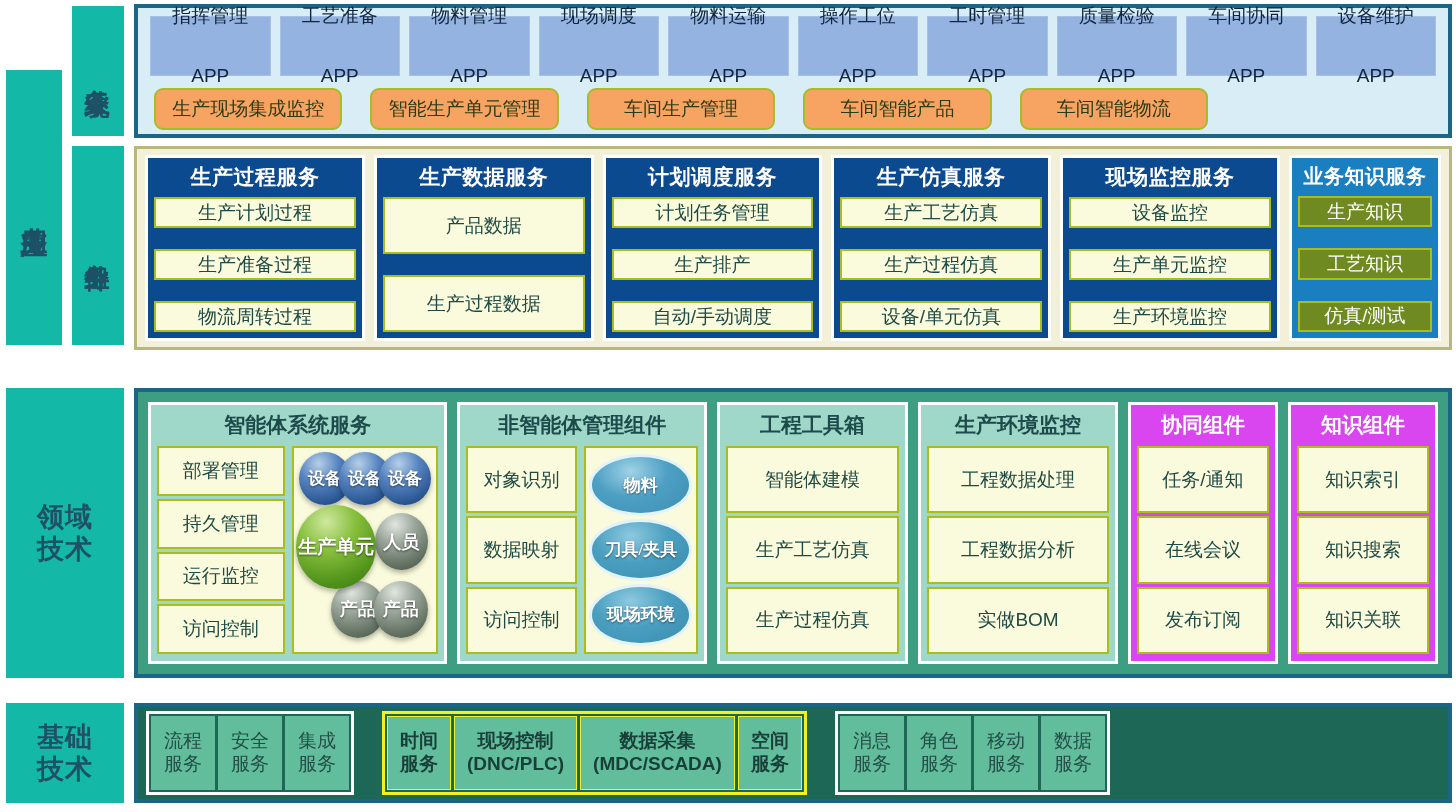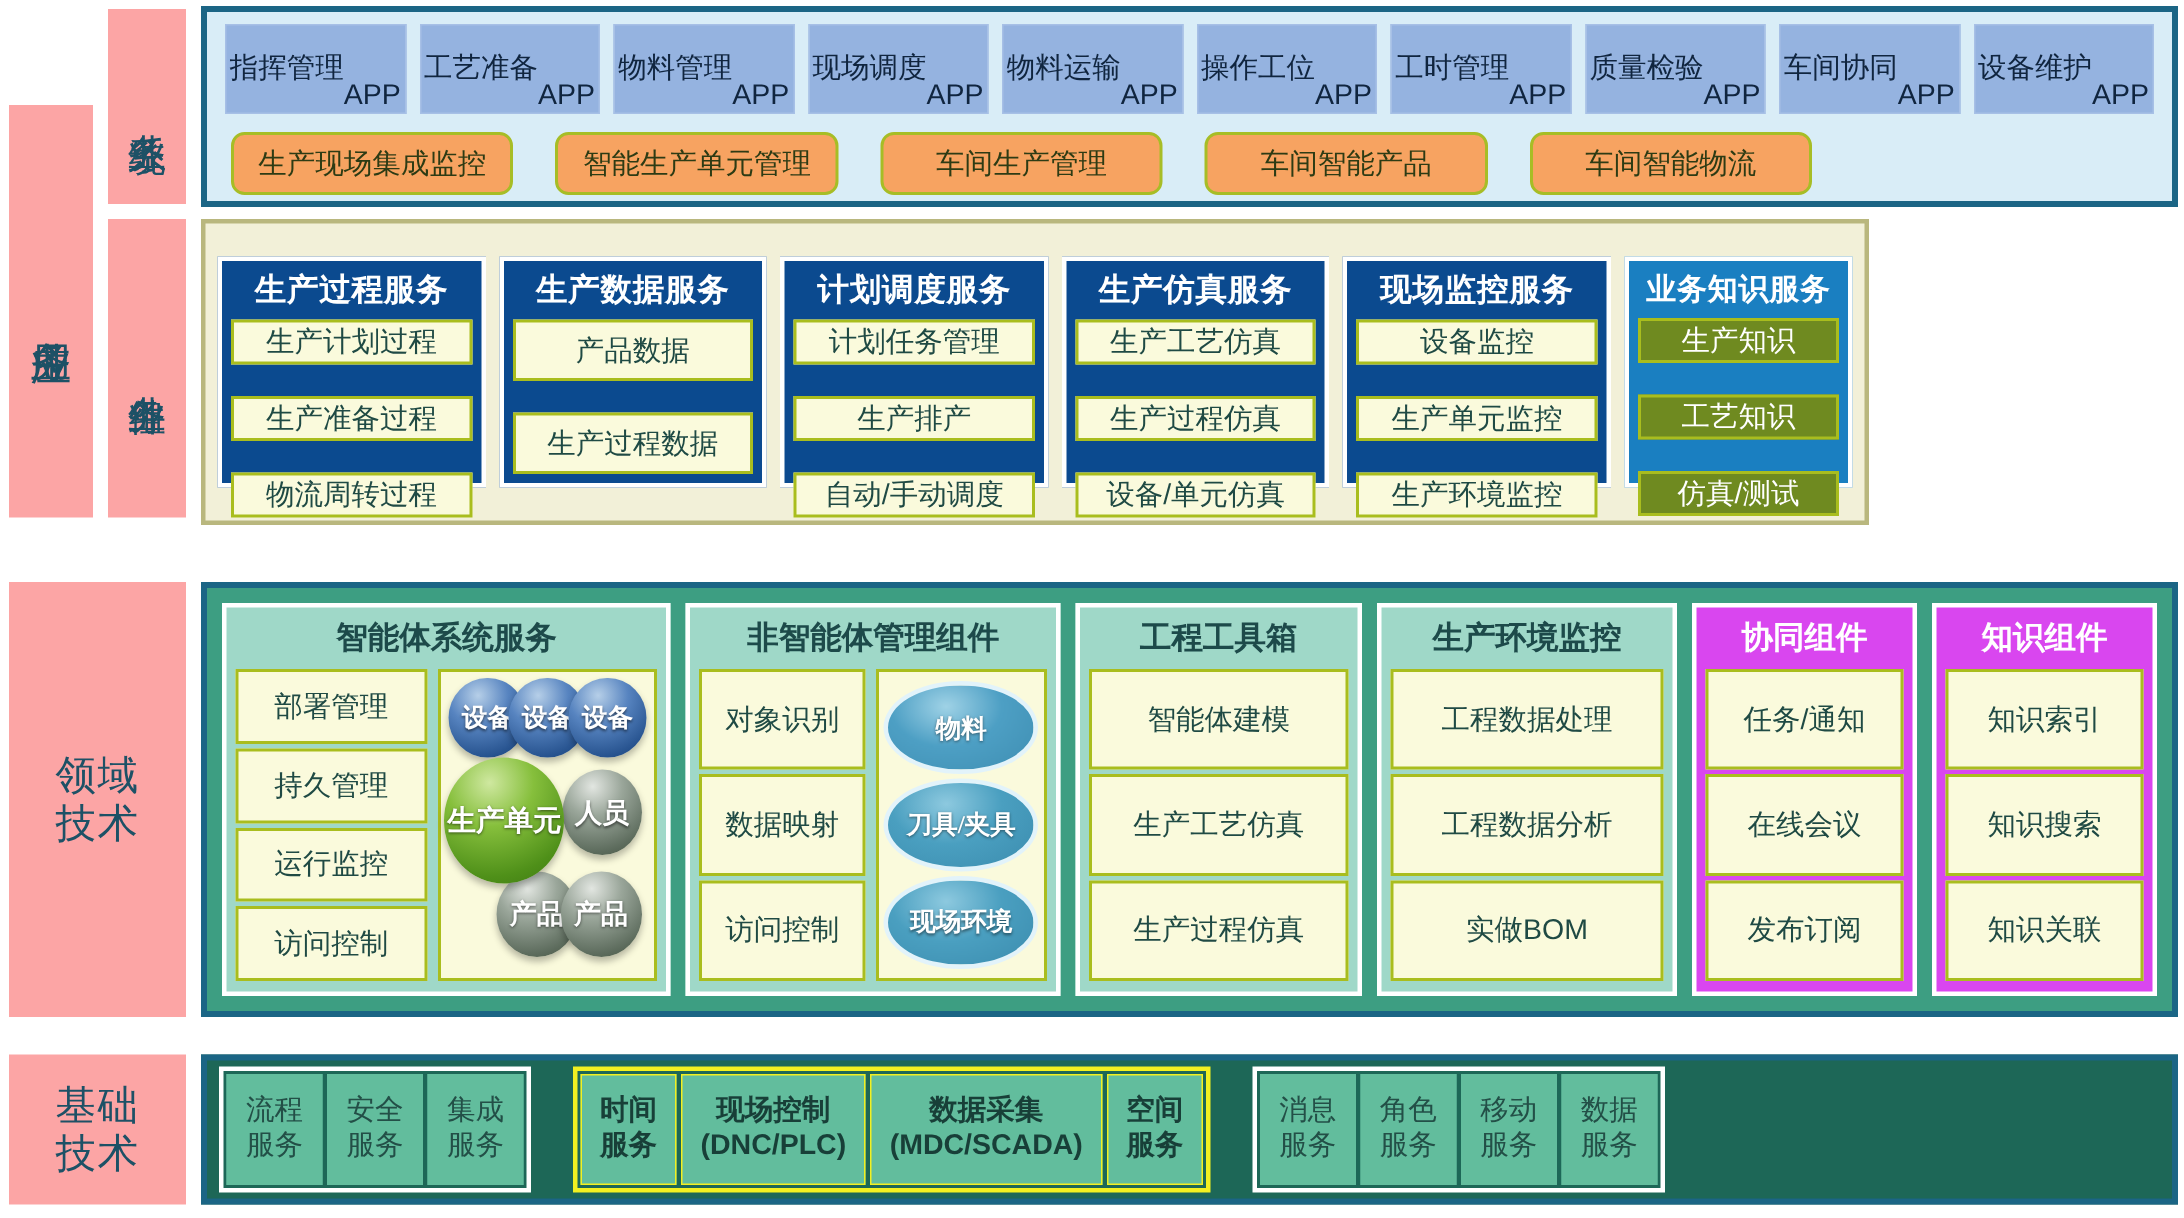--- a/index.html
+++ b/index.html
@@ -10,23 +10,23 @@
     font-family:"Liberation Sans","DejaVu Sans",sans-serif;
     color:#1d4352;
     overflow:hidden;
     position:relative;
   }
   .page{position:relative;width:1456px;height:812px;}
 
   
   .rail{
     position:absolute;
-    background:#fca5a5;
+    background:#14b8a6;
     color:#1d5166;
-    font-weight:normal;
+    font-weight:bold;
     display:flex;align-items:center;justify-content:center;
     text-align:right;
     letter-spacing:1px;
   }
   .rail.vert{writing-mode:vertical-rl;text-orientation:upright;}
   #rail-biz-app{left:6px;top:70px;width:56px;height:275px;font-size:27px;}
   #rail-biz-sys{left:72px;top:6px;width:52px;height:130px;font-size:25px;}
   #rail-biz-comp{left:72px;top:146px;width:52px;height:199px;font-size:25px;}
   #rail-domain{left:6px;top:388px;width:118px;height:290px;font-size:27px;line-height:1.2;}
   #rail-base{left:6px;top:703px;width:118px;height:100px;font-size:27px;line-height:1.2;}
@@ -39,46 +39,46 @@
     box-sizing:border-box;
   }
   .app-row{
     position:absolute;left:12px;top:8px;width:1286px;height:60px;
     display:flex;gap:9px;
   }
   .app-box{
     flex:1;
     background:#95b3e0;
     border:1px solid #a7c0e6;
-    display:flex;flex-direction:row;align-items:center;justify-content:center;
+    display:flex;flex-direction:column;align-items:center;justify-content:center;
     font-size:19px;color:#10253f;line-height:1.18;
     font-family:"Liberation Sans","DejaVu Sans",sans-serif;
   }
   .app-box .l2{font-size:19px;margin-top:37px;}
   .sys-row{
     position:absolute;left:16px;top:80px;width:1054px;height:42px;
     display:flex;gap:28px;
   }
   .sys-box{
     flex:1;
     background:#f7a361;
     border:2px solid #a7bd26;
     border-radius:9px;
     display:flex;align-items:center;justify-content:center;
     font-size:19px;color:#2d3b14;
   }
 
   
   #band-biz-comp{
-    position:absolute;left:134px;top:146px;width:1112px;height:204px;
+    position:absolute;left:134px;top:146px;width:1318px;height:204px;
     background:#f2f0d8;
     border:3px solid #b9b77e;
     box-sizing:border-box;
     display:flex;align-items:stretch;
-    padding:22px 8px;gap:9px;
+    padding:6px 8px;gap:9px;
   }
   .svc-card{
     flex:1;
     background:#0b4a8f;
     border:3px solid #ffffff;
     box-sizing:border-box;
     display:flex;flex-direction:column;
     padding:0 6px 6px 6px;
   }
   .svc-card .svc-title{

